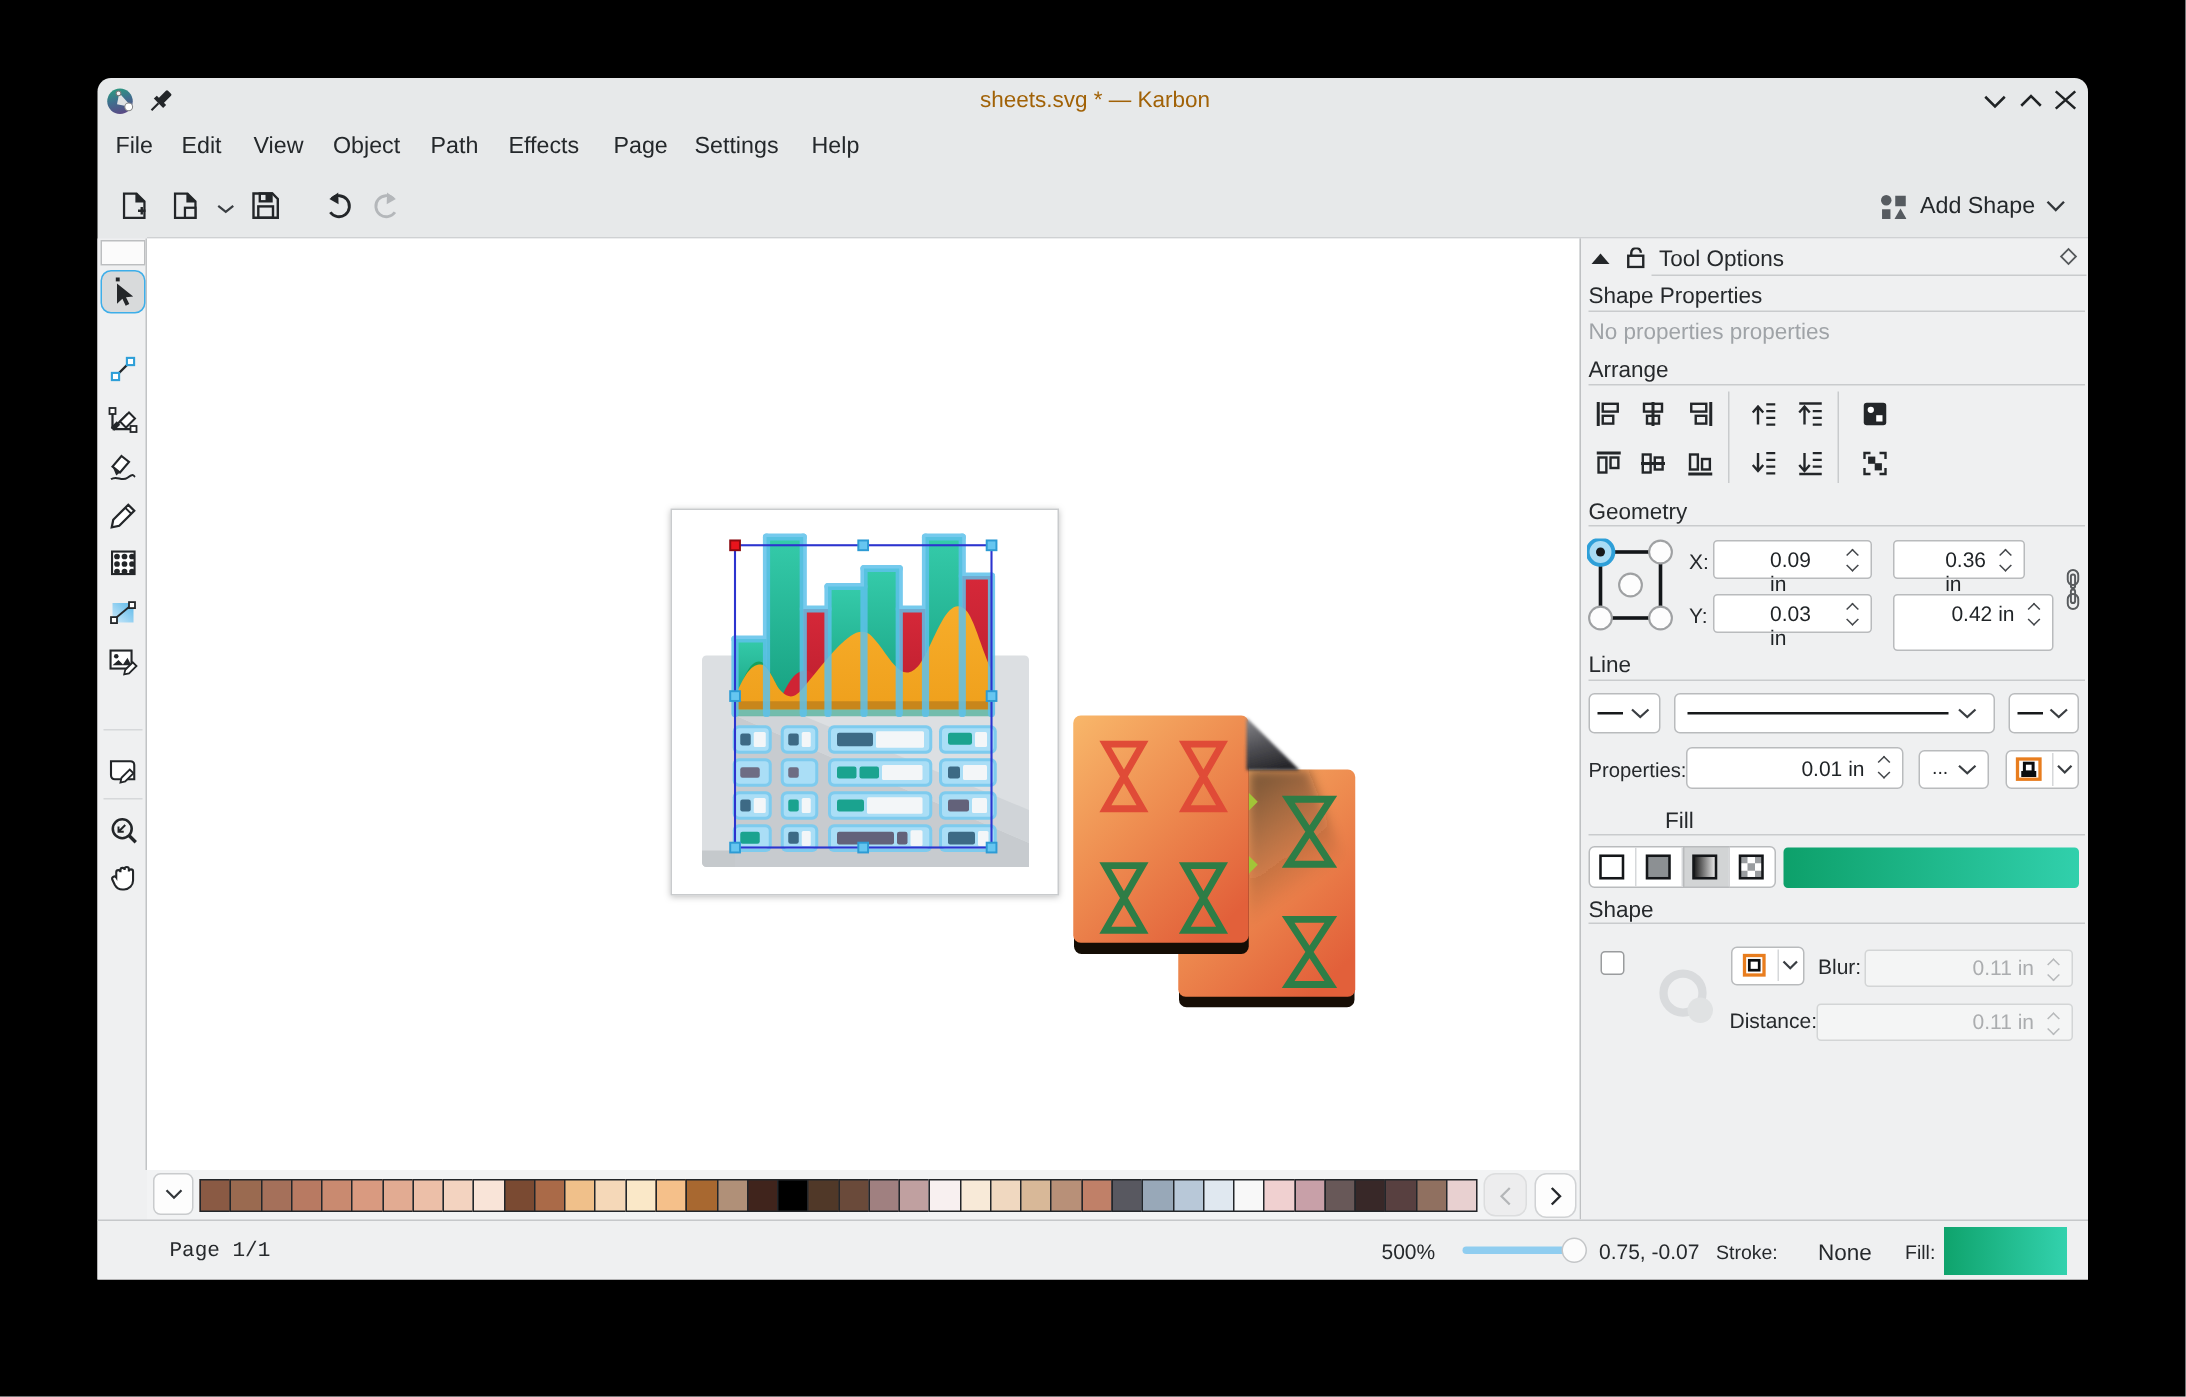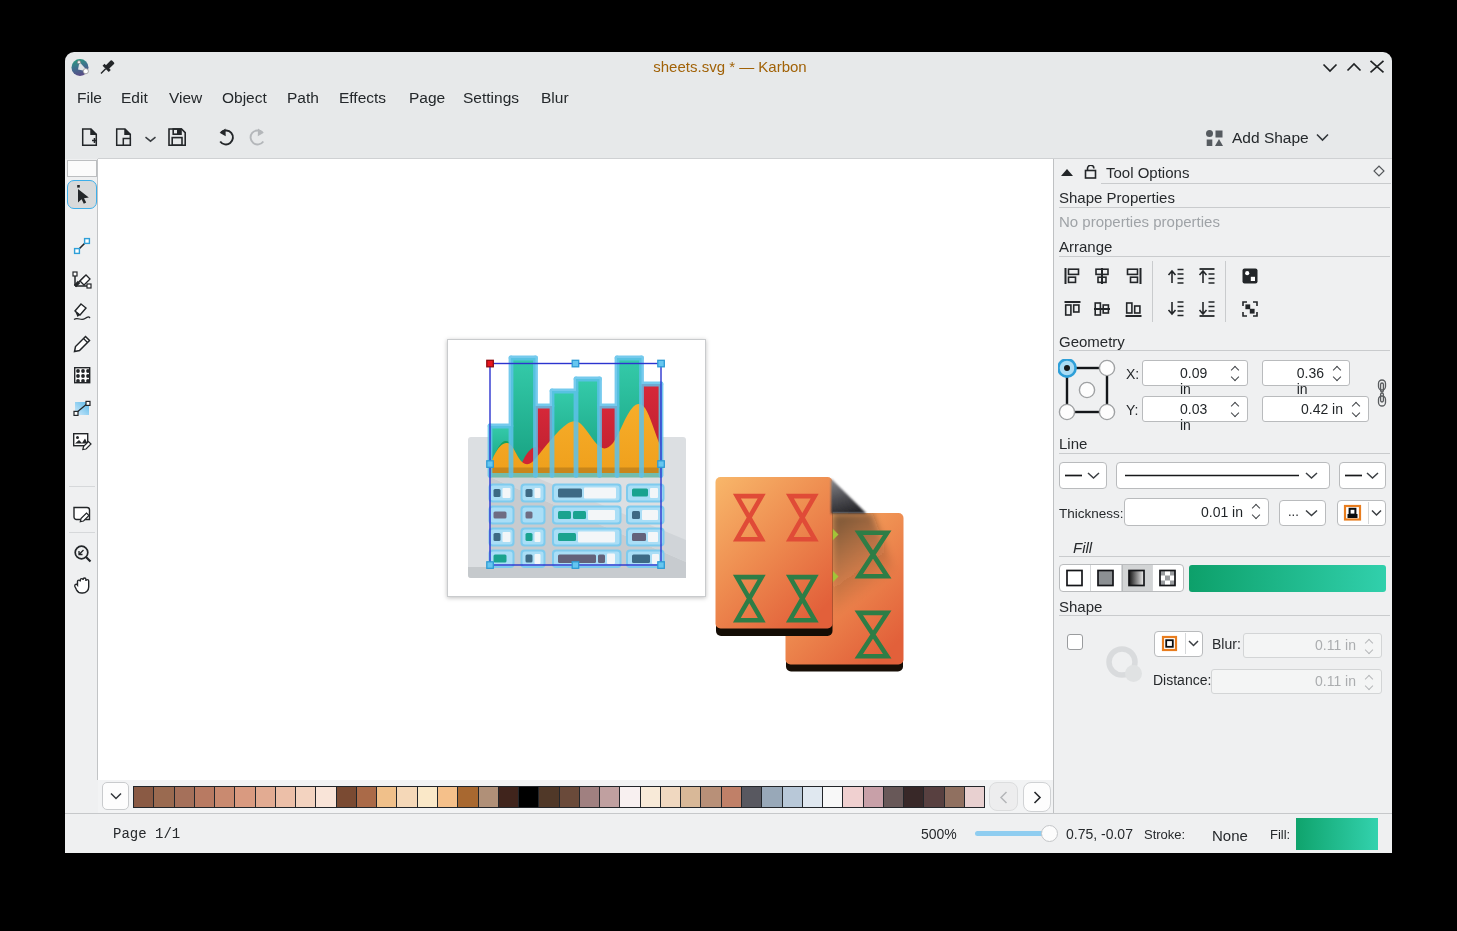--- a/index.html
+++ b/index.html
@@ -55,21 +55,21 @@
 
 <div class="abs" style="left:0;top:89px;height:18px;font-size:15.5px;color:#24282b;">
 <span class="abs" style="left:77px;">File</span>
 <span class="abs" style="left:121px;">Edit</span>
 <span class="abs" style="left:169px;">View</span>
 <span class="abs" style="left:222px;">Object</span>
 <span class="abs" style="left:287px;">Path</span>
 <span class="abs" style="left:339px;">Effects</span>
 <span class="abs" style="left:409px;">Page</span>
 <span class="abs" style="left:463px;">Settings</span>
-<span class="abs" style="left:541px;">Blur</span>
+<span class="abs" style="left:541px;">Help</span>
 </div>
 
 <div class="abs" style="left:81px;top:128px;width:200px;height:19px;">
 <svg width="200" height="19" viewBox="0 0 200 19">
 
 <g stroke="#232629" fill="none" stroke-width="1.5">
 <path d="M1.7 1 H10 L15.3 6.3 V17.2 H1.7 Z"></path>
 <path d="M10 1 V6.3 H15.3" fill="#232629"></path>
 </g>
 <path d="M11 12.5 h5 M13.5 10 v5" stroke="#232629" stroke-width="1.6"></path>
@@ -94,21 +94,21 @@
 <path d="M7.5 0.4 L1.6 4.7 L7.7 8.2 Z" fill="#232629"></path>
 </g>
 
 <g transform="translate(169,0)">
 <path d="M12.3 4.3 A7 7 0 1 0 13.3 13.5" fill="none" stroke="#b4b7ba" stroke-width="1.9"></path>
 <path d="M8.0 0.4 L13.9 4.7 L7.8 8.2 Z" fill="#b4b7ba"></path>
 </g>
 </svg>
 </div>
 
-<div class="abs" style="left:1206px;top:129px;width:130px;height:18px;">
+<div class="abs" style="left:1254px;top:129px;width:130px;height:18px;">
 <svg class="abs" style="left:0;top:1px;" width="17" height="16" viewBox="0 0 17 16">
 <circle cx="3.5" cy="3.5" r="3.5" fill="#565b60"></circle>
 <rect x="9.5" y="0.5" width="7" height="7" fill="#565b60"></rect>
 <rect x="0.7" y="9.5" width="5.6" height="6.5" fill="#565b60"></rect>
 <path d="M13 9 L17 16 L9 16 Z" fill="#565b60"></path>
 </svg>
 <span class="abs" style="left:26px;top:0px;font-size:15.5px;color:#24282b;">Add Shape</span>
 <svg class="abs" style="left:110px;top:4px;" width="13" height="9" viewBox="0 0 13 9">
 <path d="M1 1.5 l5.5 5.5 l5.5 -5.5" fill="none" stroke="#33373b" stroke-width="1.6"></path>
 </svg>
@@ -531,21 +531,21 @@
     </div>
 <div class="fld" style="left:1262px;top:359.5px;width:88px;height:26px;">
       <span class="fldtxt">0.36 in</span>
       <span class="spn"></span>
     </div>
 <div class="lbl" style="left:1126px;top:402px;">Y:</div>
 <div class="fld" style="left:1142px;top:395.5px;width:106px;height:26px;">
       <span class="fldtxt">0.03 in</span>
       <span class="spn"></span>
     </div>
-<div class="fld" style="left:1262px;top:395.5px;width:107px;height:26px;">
+<div class="fld" style="left:1262px;top:395.5px;width:107px;height:38px;">
       <span class="fldtxt">0.42 in</span>
       <span class="spn"></span>
     </div>
 <svg class="abs" style="left:1376px;top:378px;" width="12" height="30" viewBox="0 0 12 30">
 <g fill="none" stroke="#585b5e" stroke-width="1.3">
 <rect x="2.5" y="2" width="7" height="10" rx="3.5"></rect>
         <rect x="4.6" y="5" width="2.8" height="9" rx="1.4"></rect>
 <rect x="2.5" y="18" width="7" height="10" rx="3.5"></rect>
         <rect x="4.6" y="15" width="2.8" height="9" rx="1.4"></rect>
 </g>
@@ -563,40 +563,40 @@
 <svg class="abs" style="left:1116px;top:461.5px;" width="213" height="27" viewBox="0 0 213 27">
 <path d="M9 13.5 H183" stroke="#17191b" stroke-width="1.7"></path>
 <path d="M190 11 l5.5 5 l5.5 -5" fill="none" stroke="#3a3e42" stroke-width="1.5"></path>
 </svg>
 <div class="fld" style="left:1339px;top:461.5px;width:47px;height:27.5px;border-radius:4px;"></div>
 <svg class="abs" style="left:1339px;top:461.5px;" width="47" height="27" viewBox="0 0 47 27">
 <path d="M6 13.5 H23" stroke="#17191b" stroke-width="1.7"></path>
 <path d="M28 11 l5.5 5 l5.5 -5" fill="none" stroke="#3a3e42" stroke-width="1.5"></path>
 </svg>
 
-<div class="lbl" style="left:1059px;top:506px;font-size:13.5px;">Thickness:</div>
+<div class="lbl" style="left:1059px;top:506px;font-size:13.5px;">Properties:</div>
 <div class="fld" style="left:1123.5px;top:497.5px;width:145.5px;height:28.5px;border-radius:4px;">
       <span class="fldtxt" style="top:5px;">0.01 in</span>
       <span class="spn" style="top:5px;"></span>
     </div>
 <div class="fld" style="left:1278.5px;top:499.5px;width:47.5px;height:26px;border-radius:4px;"></div>
 <svg class="abs" style="left:1278.5px;top:499.5px;" width="47" height="26" viewBox="0 0 47 26">
 <text x="9" y="16" font-size="13" fill="#232629" font-family="Liberation Sans">...</text>
 <path d="M27 10.5 l5.5 5 l5.5 -5" fill="none" stroke="#3a3e42" stroke-width="1.5"></path>
 </svg>
 <div class="fld" style="left:1336.5px;top:499.5px;width:49.5px;height:26px;border-radius:4px;"></div>
 <svg class="abs" style="left:1336.5px;top:499.5px;" width="49" height="26" viewBox="0 0 49 26">
 <rect x="8" y="6" width="15" height="13.5" fill="none" stroke="#e87d1e" stroke-width="2.2"></rect>
 <rect x="10.5" y="14" width="10" height="4" fill="#0b0d0f"></rect>
 <rect x="12.6" y="8.8" width="5.8" height="5.8" fill="none" stroke="#0b0d0f" stroke-width="2"></rect>
 <path d="M31.5 2 V24" stroke="#d6d8da" stroke-width="1"></path>
 <path d="M35 10.5 l4.5 4.5 l4.5 -4.5" fill="none" stroke="#3a3e42" stroke-width="1.5"></path>
 </svg>
 
-<div class="sect" style="left:1073px;top:539px;font-style:italic;">Fill</div>
+<div class="sect" style="left:1110px;top:539px;">Fill</div>
 <div class="rule" style="left:1059px;top:556px;width:331px;"></div>
 
 <div class="fld" style="left:1059px;top:564px;width:125px;height:28px;border-radius:4px;"></div>
 <div class="abs" style="left:1121.5px;top:564px;width:31px;height:28px;background:#d2d4d5;border:1px solid #b9bbbd;box-sizing:border-box;"></div>
 <svg class="abs" style="left:1059px;top:564px;" width="125" height="28" viewBox="0 0 125 28">
 <defs>
         <linearGradient id="gic" x1="0" y1="0" x2="1" y2="0">
           <stop offset="0" stop-color="#141414"></stop>
           <stop offset="1" stop-color="#f2f2f2"></stop>
         </linearGradient>

